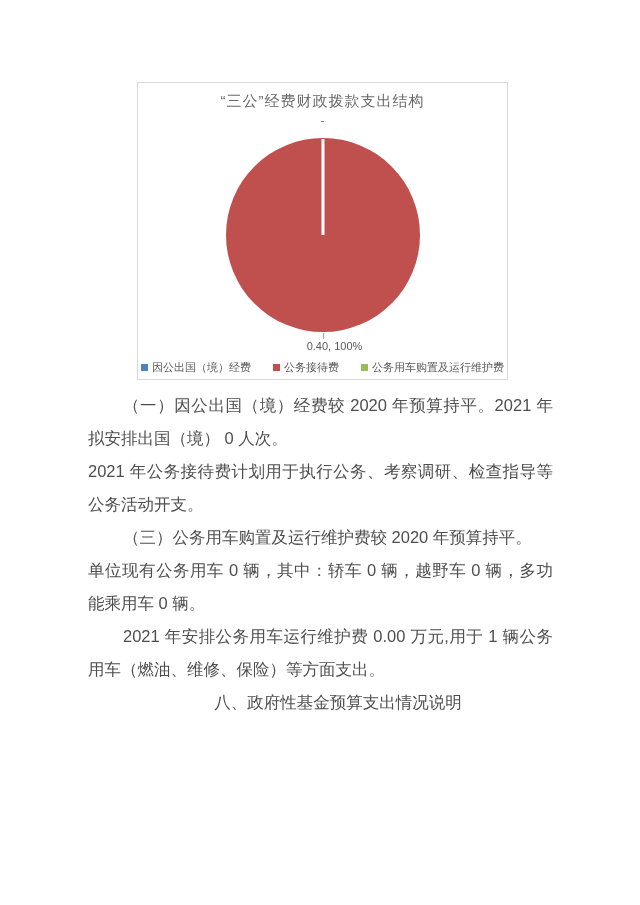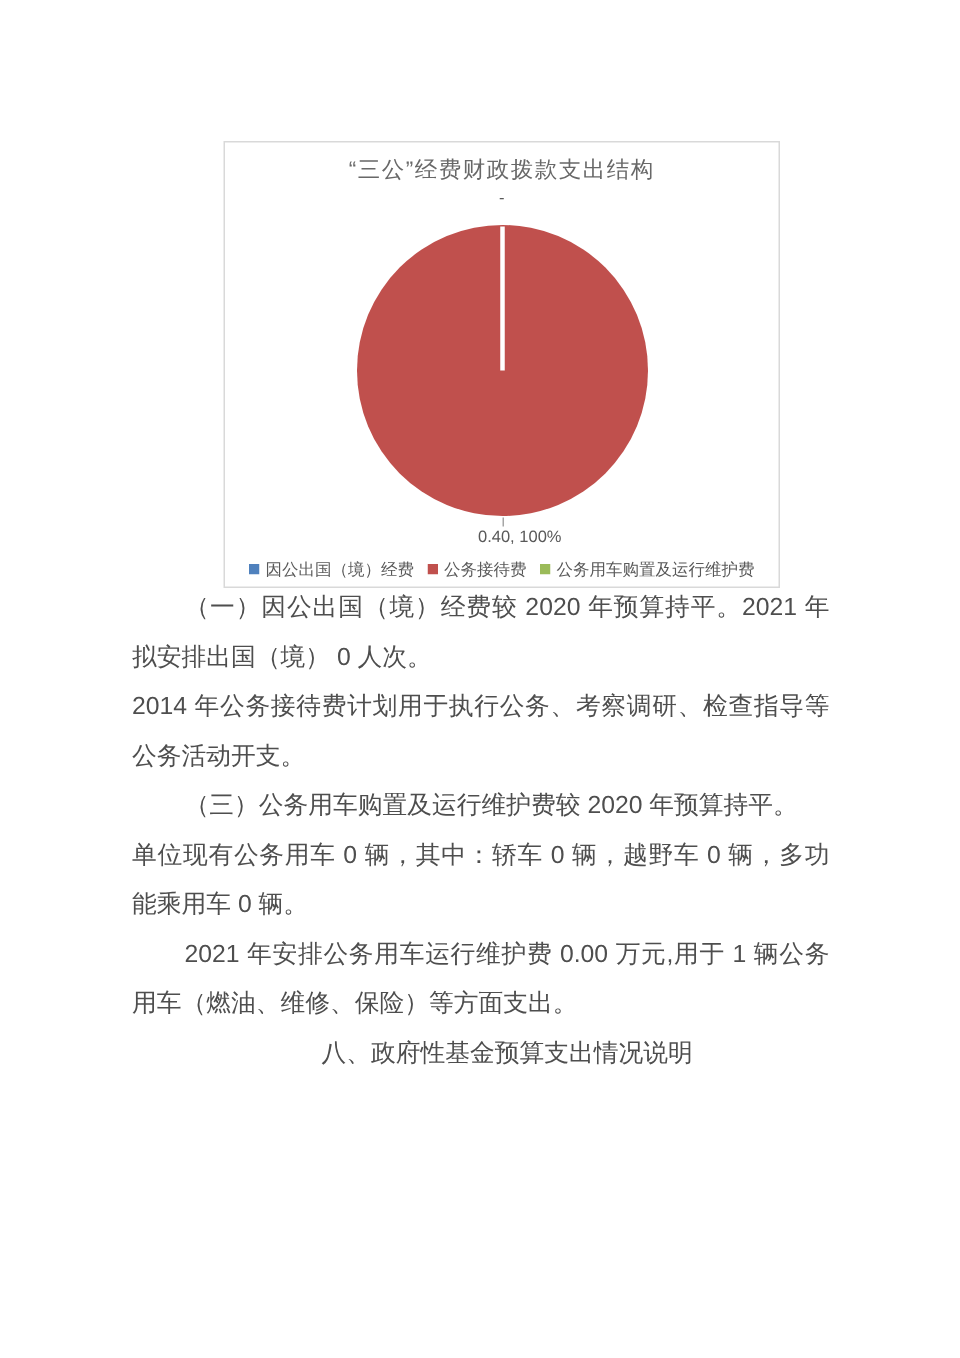--- a/index.html
+++ b/index.html
@@ -34,21 +34,21 @@
     position: absolute; top: 250px; left: 185px;
     width: 1px; height: 6px; background: #a6a6a6;
   }
   .value-label {
     position: absolute; top: 257px; left: 12px; width: 100%;
     text-align: center;
     font-size: 11px; color: #595959;
   }
   .legend {
     position: absolute; top: 277px; left: 0; width: 100%;
-    display: flex; justify-content: center; align-items: center; gap: 9px;
+    display: flex; justify-content: center; align-items: center; gap: 22px;
     font-size: 11px; color: #595959; white-space: nowrap; font-family: Liberation Serif, serif;
   }
   .legend-item { display: inline-flex; align-items: center; gap: 4px; }
   .legend-marker { display: inline-block; flex: 0 0 auto; }
 
   
   .doc-text {
     position: absolute; left: 88px; top: 389px; width: 465px;
     font-size: 16.5px; line-height: 33px;
     color: #4e4e4e;
@@ -56,21 +56,21 @@
   }
   .doc-text p { margin: 0; }
   .doc-text p.indent { text-indent: 35px; }
   .doc-text p.last { text-align: center; }
 </style>
 </head>
 <body>
 
 <div class="page">
 
-  <figure class="chart-box" style="margin:16px">
+  <figure class="chart-box" style="margin:4px">
     <div class="chart-title">“三公”经费财政拨款支出结构</div>
     <div class="dash-label">-</div>
 
     <svg class="pie-svg" viewBox="0 0 194 194" aria-hidden="true">
       <circle cx="97" cy="97" r="97" fill="#C0504D"></circle>
       <line x1="97" y1="1" x2="97" y2="97" stroke="#ffffff" stroke-width="3"></line>
     </svg>
 
     <div class="leader-tick"></div>
     <div class="value-label">0.40, 100%</div>
@@ -92,20 +92,20 @@
         <svg class="legend-marker" width="7" height="7">
           <rect width="7" height="7" fill="#9BBB59"></rect>
         </svg>
         <span class="legend-label">公务用车购置及运行维护费</span>
       </span>
     </div>
   </figure>
 
   <div class="doc-text">
     <p class="indent">（一）因公出国（境）经费较 2020 年预算持平。2021 年拟安排出国（境） 0 人次。</p>
-    <p>2014 年公务接待费计划用于执行公务、考察调研、检查指导等公务活动开支。</p>
+    <p>2021 年公务接待费计划用于执行公务、考察调研、检查指导等公务活动开支。</p>
     <p class="indent">（三）公务用车购置及运行维护费较 2020 年预算持平。</p>
     <p>单位现有公务用车 0 辆，其中：轿车 0 辆，越野车 0 辆，多功能乘用车 0 辆。</p>
     <p class="indent">2021 年安排公务用车运行维护费 0.00 万元,用于 1 辆公务用车（燃油、维修、保险）等方面支出。</p>
     <p class="indent last">八、政府性基金预算支出情况说明</p>
   </div>
 
 </div>
 
 </body></html>

